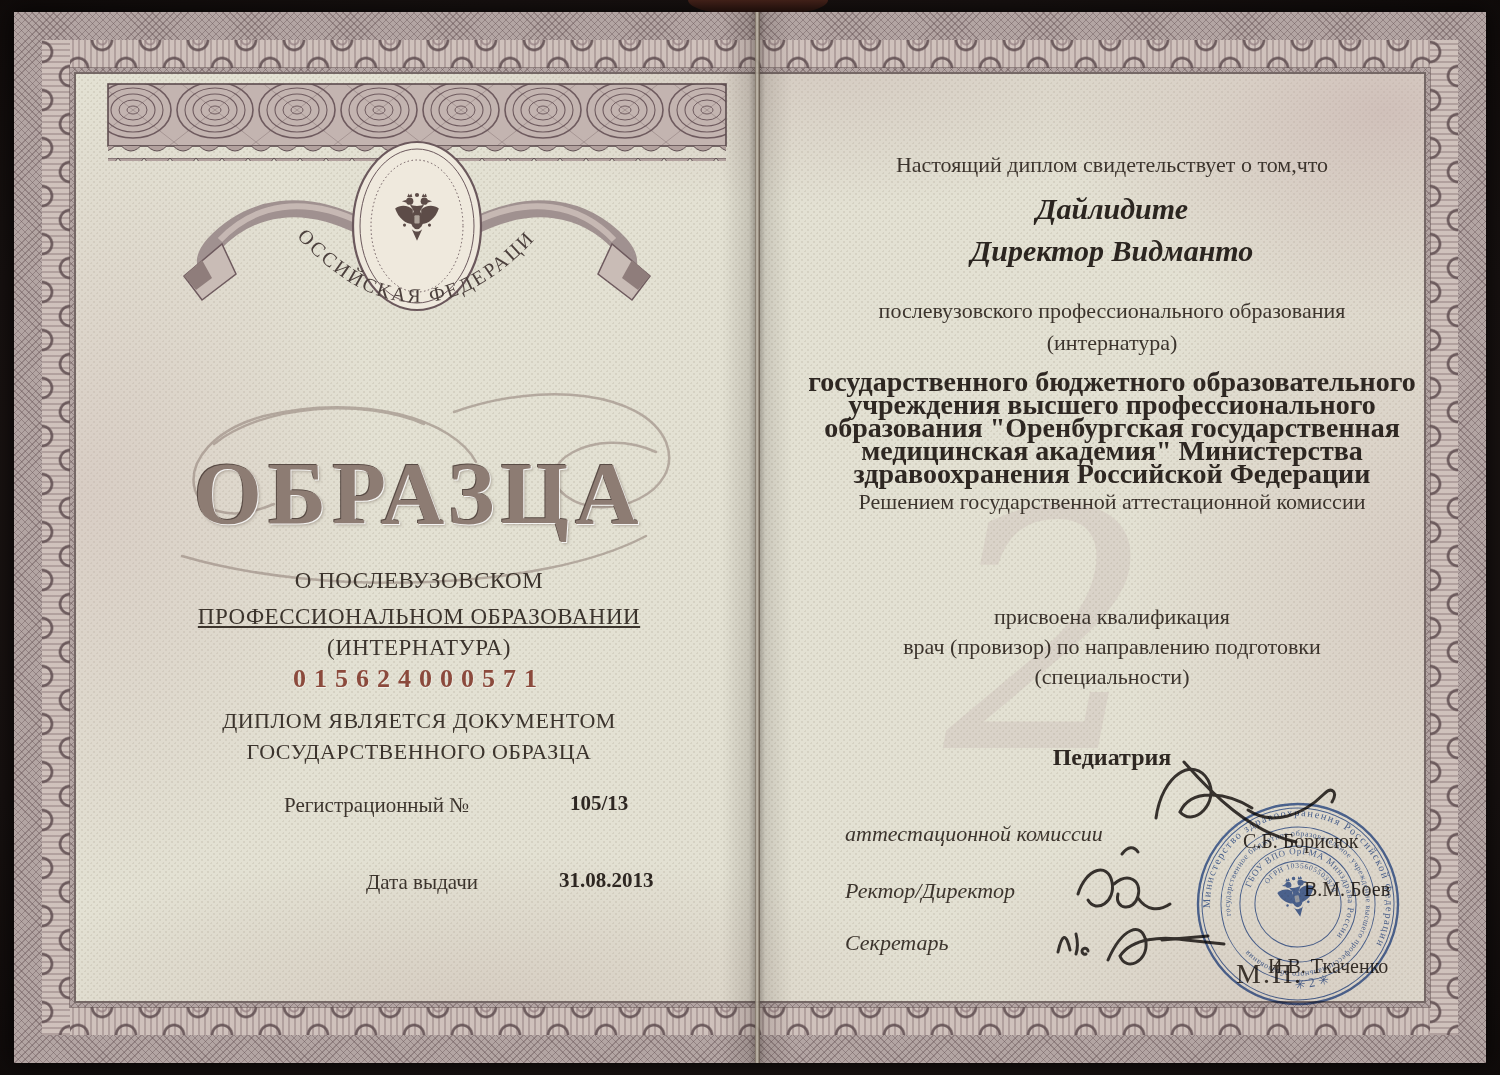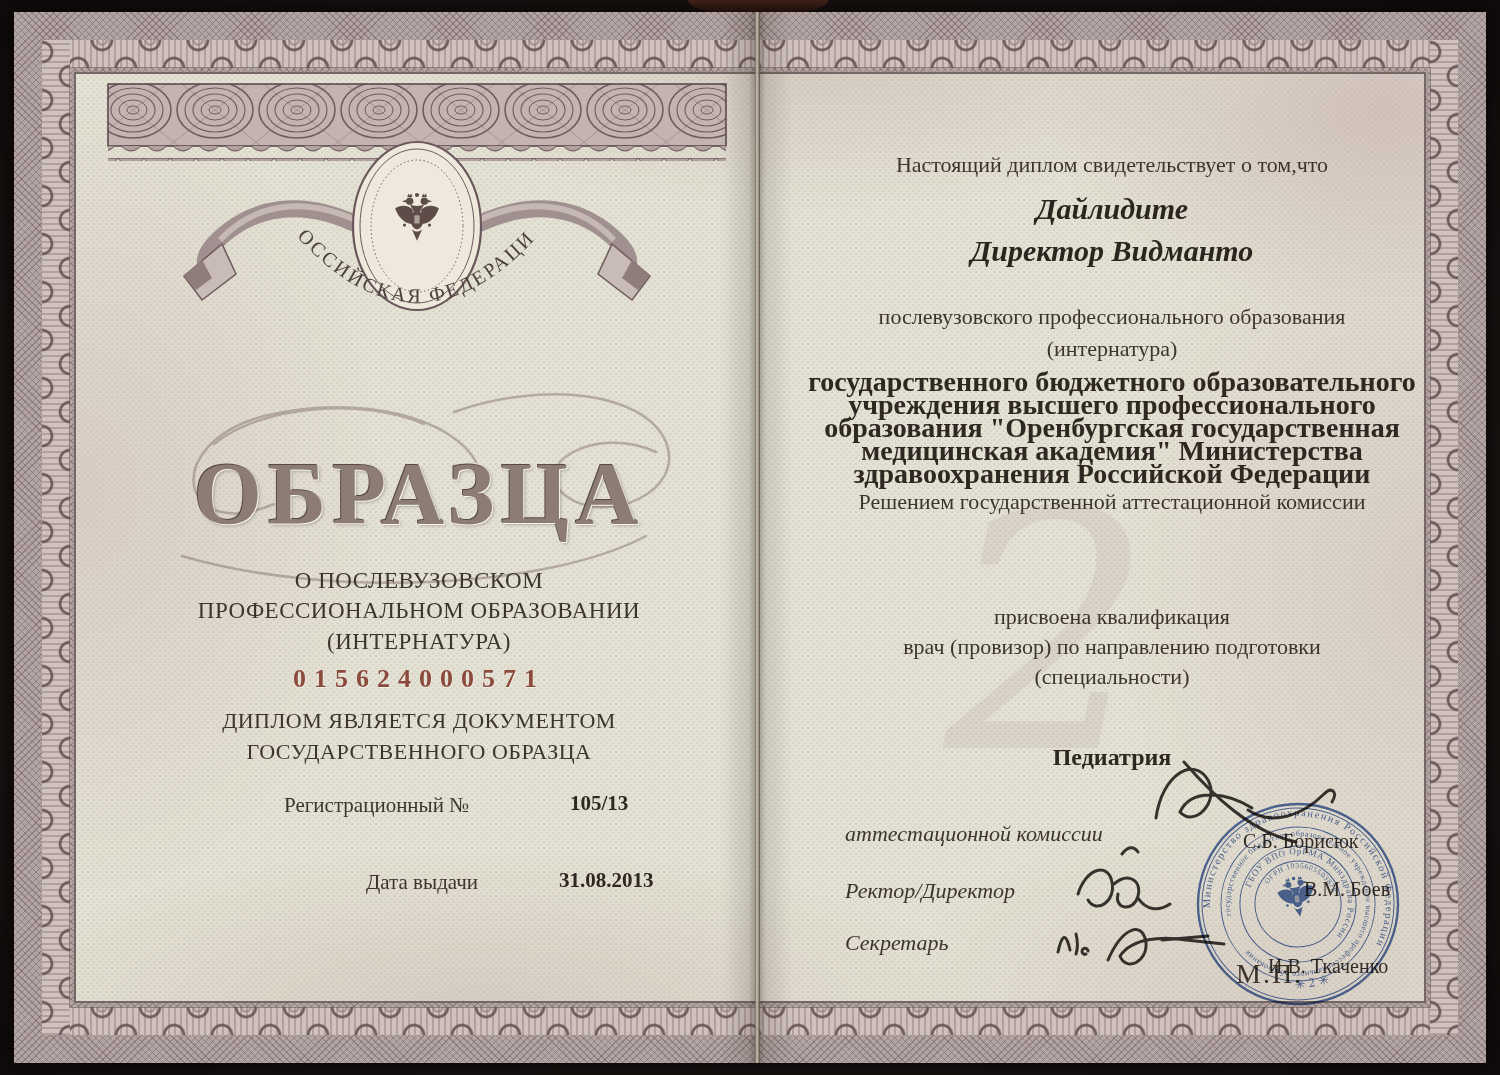--- a/index.html
+++ b/index.html
@@ -166,41 +166,41 @@
         <path d="M150,120 C55,160 35,60 140,32 C240,8 330,36 352,78"></path>
         <path d="M330,28 C420,-4 520,8 542,58 C562,108 482,142 442,112 C402,82 470,40 532,68"></path>
         <path d="M58,172 C200,214 420,206 522,152"></path>
         <path d="M90,60 C140,20 240,14 300,40"></path>
       </g>
     </svg>
 
     <div class="abs lp-center title z7" style="top:438px;">ОБРАЗЦА</div>
     <div class="abs lp-center z7" style="top:556px;">
       <div class="fs23 caps">О ПОСЛЕВУЗОВСКОМ</div>
-      <div class="fs23 caps" style="margin-top:4px;">ПРОФЕССИОНАЛЬНОМ ОБРАЗОВАНИИ</div>
+      <div class="fs23 caps" style="margin-top:10px;text-decoration:underline;">ПРОФЕССИОНАЛЬНОМ ОБРАЗОВАНИИ</div>
       <div class="fs23 caps" style="margin-top:5px;">(ИНТЕРНАТУРА)</div>
     </div>
     <div class="abs lp-center serial z7" style="top:652px;">015624000571</div>
     <div class="abs lp-center z7" style="top:696px;">
       <div class="fs22 caps">ДИПЛОМ ЯВЛЯЕТСЯ ДОКУМЕНТОМ</div>
       <div class="fs22 caps" style="margin-top:5px;">ГОСУДАРСТВЕННОГО ОБРАЗЦА</div>
     </div>
     <div class="abs fs21 z7" style="left:270px;top:781px;">Регистрационный №</div>
     <div class="abs fs21 b z7" style="left:556px;top:779px;">105/13</div>
     <div class="abs fs21 z7" style="left:352px;top:858px;">Дата выдачи</div>
     <div class="abs fs21 b z7" style="left:545px;top:856px;">31.08.2013</div>
 
     <div class="watermark2">2</div>
 
     <div class="abs rp-center fs22 z7" style="top:140px;">Настоящий диплом свидетельствует о том,что</div>
     <div class="abs rp-center name-line z7" style="top:180px;">Дайлидите</div>
     <div class="abs rp-center name-line z7" style="top:222px;">Директор Видманто</div>
 
     <div class="abs rp-center z7" style="top:276px;">
-      <div class="fs22" style="margin-top:16px;">послевузовского профессионального образования</div>
+      <div class="fs22" style="margin-top:10px;">послевузовского профессионального образования</div>
       <div class="fs22" style="margin-top:6px;">(интернатура)</div>
     </div>
 
     <div class="abs rp-center z7" style="top:358px;line-height:23px;font-size:28px;">
       <div class="b">государственного бюджетного образовательного</div>
       <div class="b">учреждения высшего профессионального</div>
       <div class="b">образования "Оренбургская государственная</div>
       <div class="b">медицинская академия" Министерства</div>
       <div class="b">здравоохранения Российской Федерации</div>
     </div>

